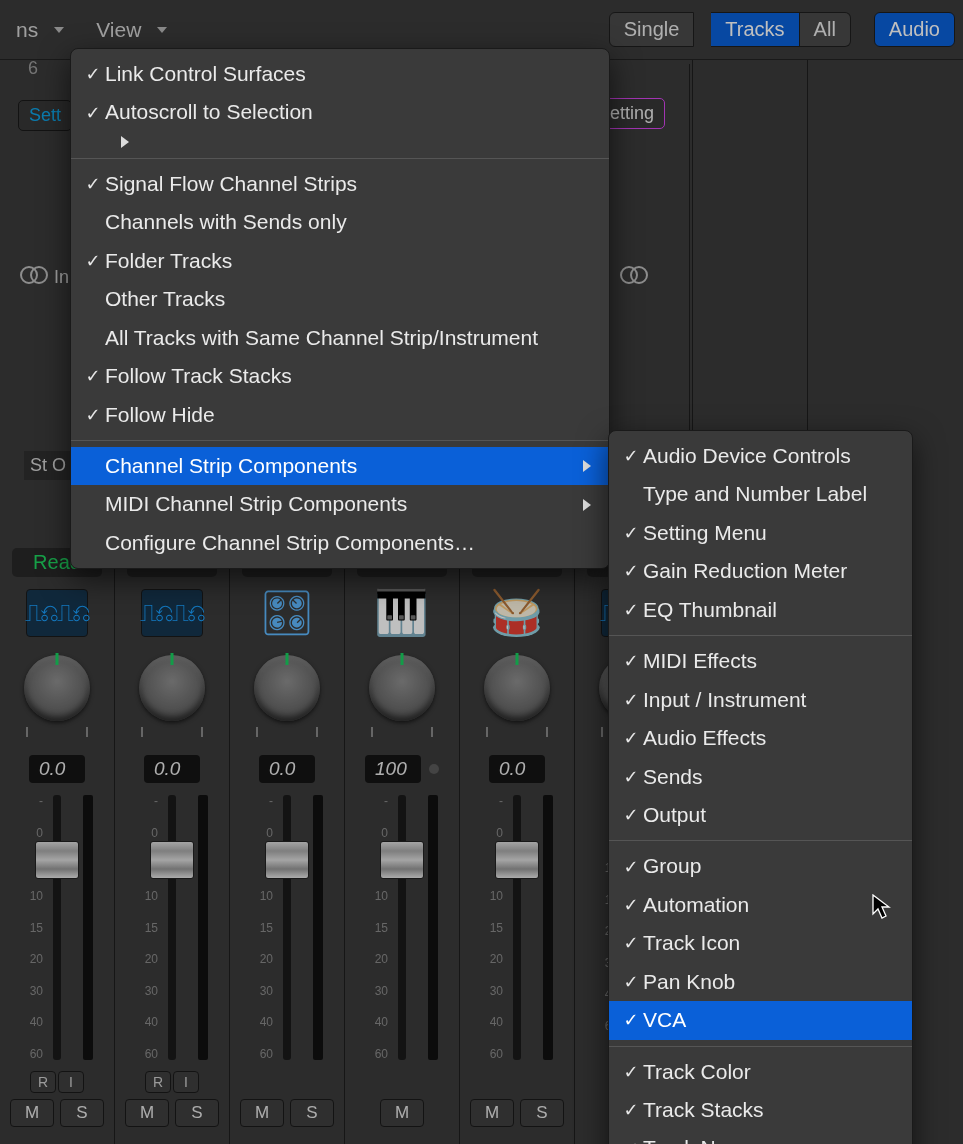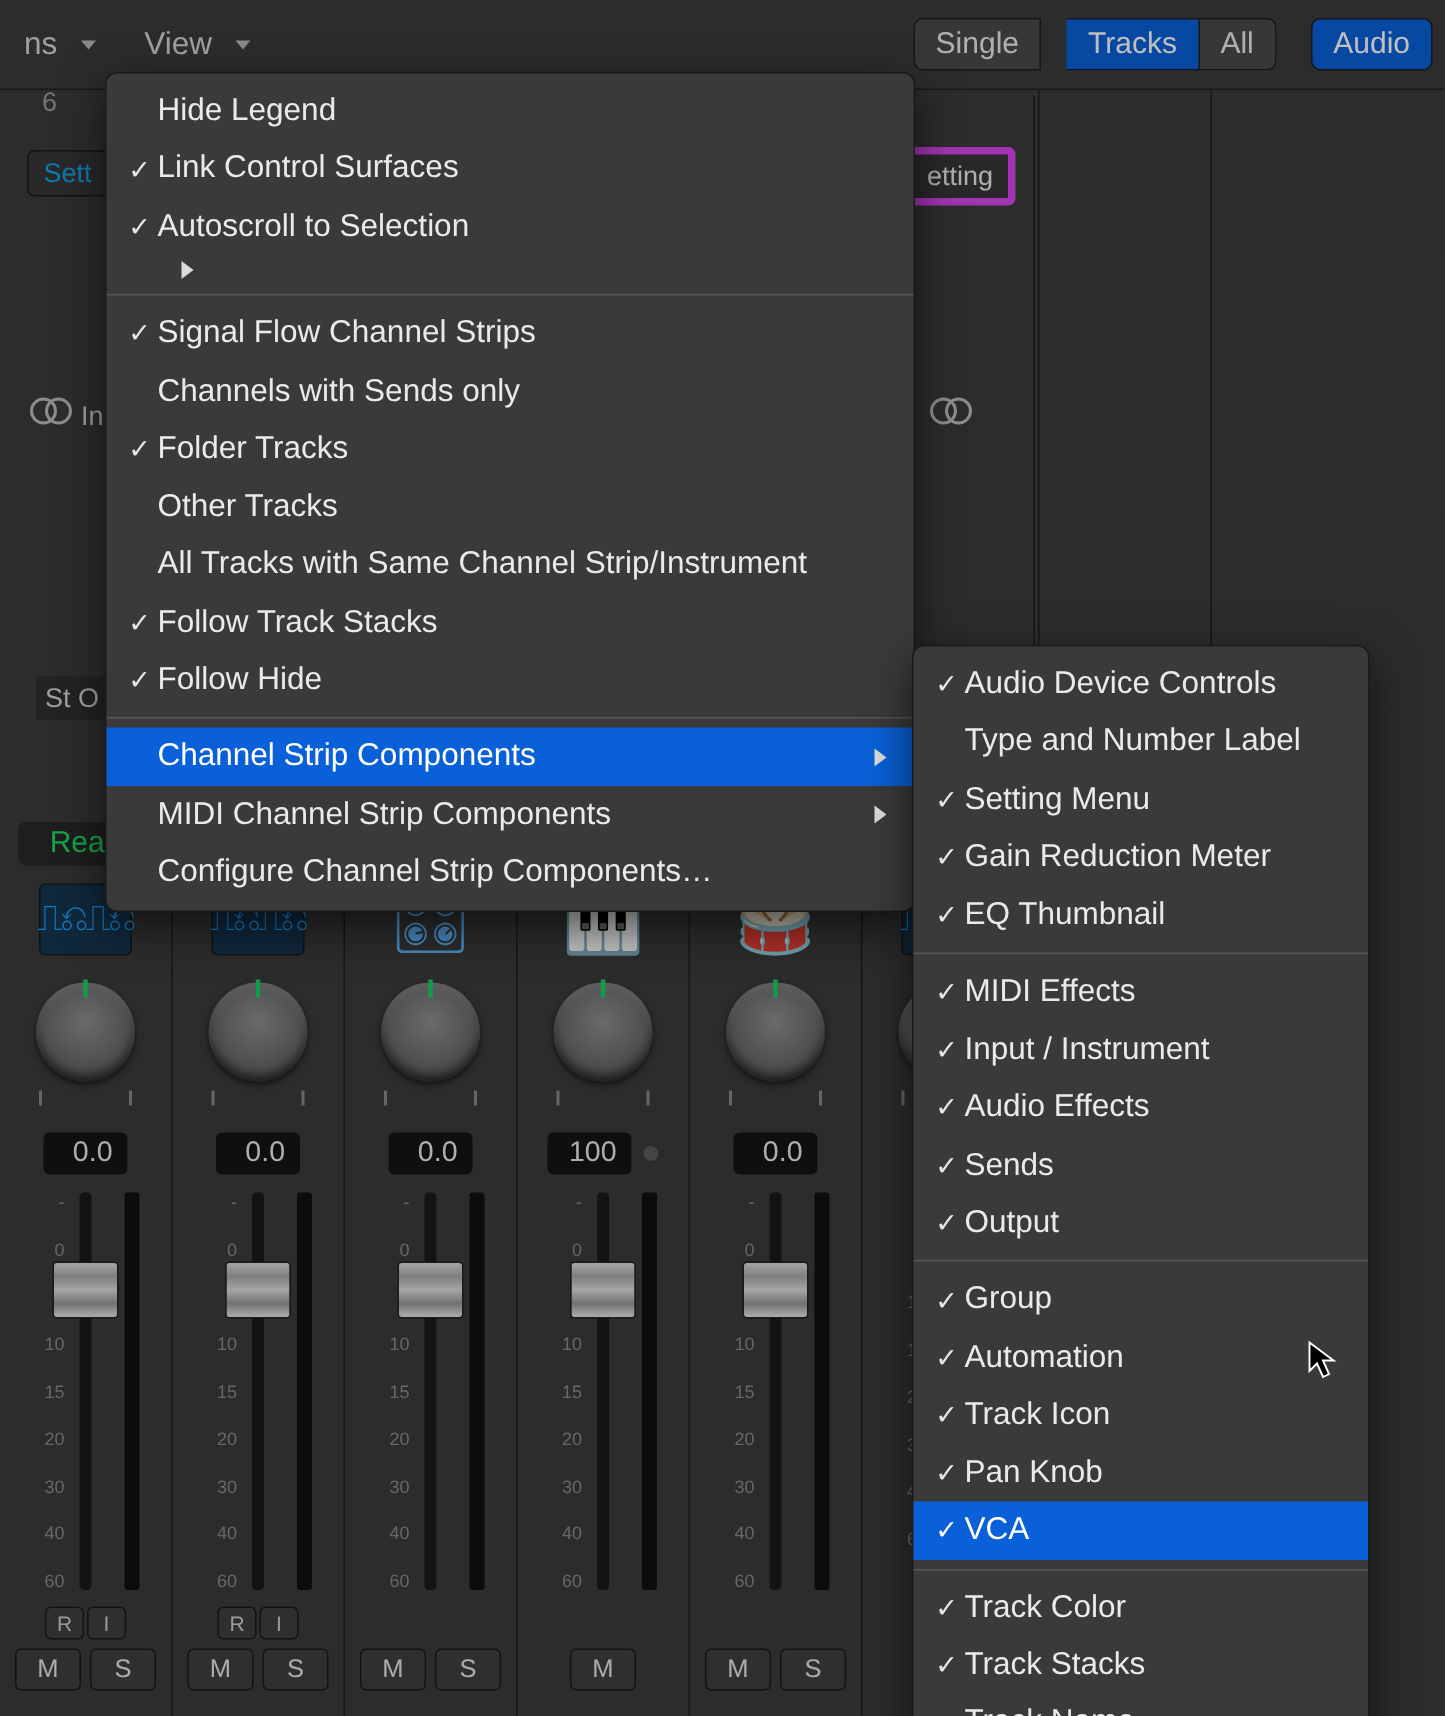--- a/index.html
+++ b/index.html
@@ -108,21 +108,21 @@
   .knob-scale::before, .knob-scale::after{
     content:""; position:absolute; bottom:0; width:2px; height:10px; background:#888;
   }
   .knob-scale::before{left:2px;} .knob-scale::after{right:2px;}
   .val-badge {
     margin-top:18px;
     display:flex; align-items:center; gap:8px;
   }
   .val {
     background:#151515; color:#e8e8e8; font-size:19px;
-    padding:3px 10px; border-radius:4px; min-width:56px; text-align:right;
+    padding:3px 10px; border-radius:4px; min-width:56px; text-align:left;font-style:italic;
   }
   .dot { width:10px; height:10px; border-radius:50%; background:#5b5b5b; }
   .fader-area {
     margin-top:12px;
     display:flex; gap:4px;
     height:270px;
     align-items:flex-start;
   }
   .ticks {
     display:flex; flex-direction:column; justify-content:space-between;
@@ -156,22 +156,22 @@
     display:flex; gap:6px;
   }
   .ms .b{
     width:44px; height:28px; background:#3f3f3f; border:1px solid #1a1a1a;
     font-size:17px; color:#e6e6e6; display:flex; align-items:center; justify-content:center;
     border-radius:4px;
   }
 
   
   .floating-setting {
-    position:absolute; top:98px; right:286px;
-    background:#373737; border:5px solid #d946ef; border-radius:5px;
+    position:absolute; top:98px; right:298px;
+    background:#373737; border:1px solid #d946ef; border-radius:5px;
     color:#eaeaea; font-size:18px; padding:4px 10px;
     z-index:1;
   }
   .stereo-icon {
     position:absolute; top:265px;
     z-index:1;
   }
   .stereo-icon.left { left:20px; }
   .stereo-icon.right { left:620px; }
   .ring-pair { display:inline-flex; gap:-4px;}
@@ -490,24 +490,20 @@
       <div class="ms">
         <div class="b">M</div>
       </div>
     </div>
   </div>
 
 <div class="dim-overlay"></div>
 
 <div class="menu main" id="main-menu">
     <div class="mi">
-      <span class="chk"></span>
-      <span class="txt">Hide Legend</span>
-    </div>
-    <div class="mi">
       <span class="chk">✓</span>
       <span class="txt">Link Control Surfaces</span>
     </div>
     <div class="mi">
       <span class="chk">✓</span>
       <span class="txt">Autoscroll to Selection</span>
     </div>
     <div class="mi">
       <span class="chk"></span>
       <span class="sub-arrow"></span>

